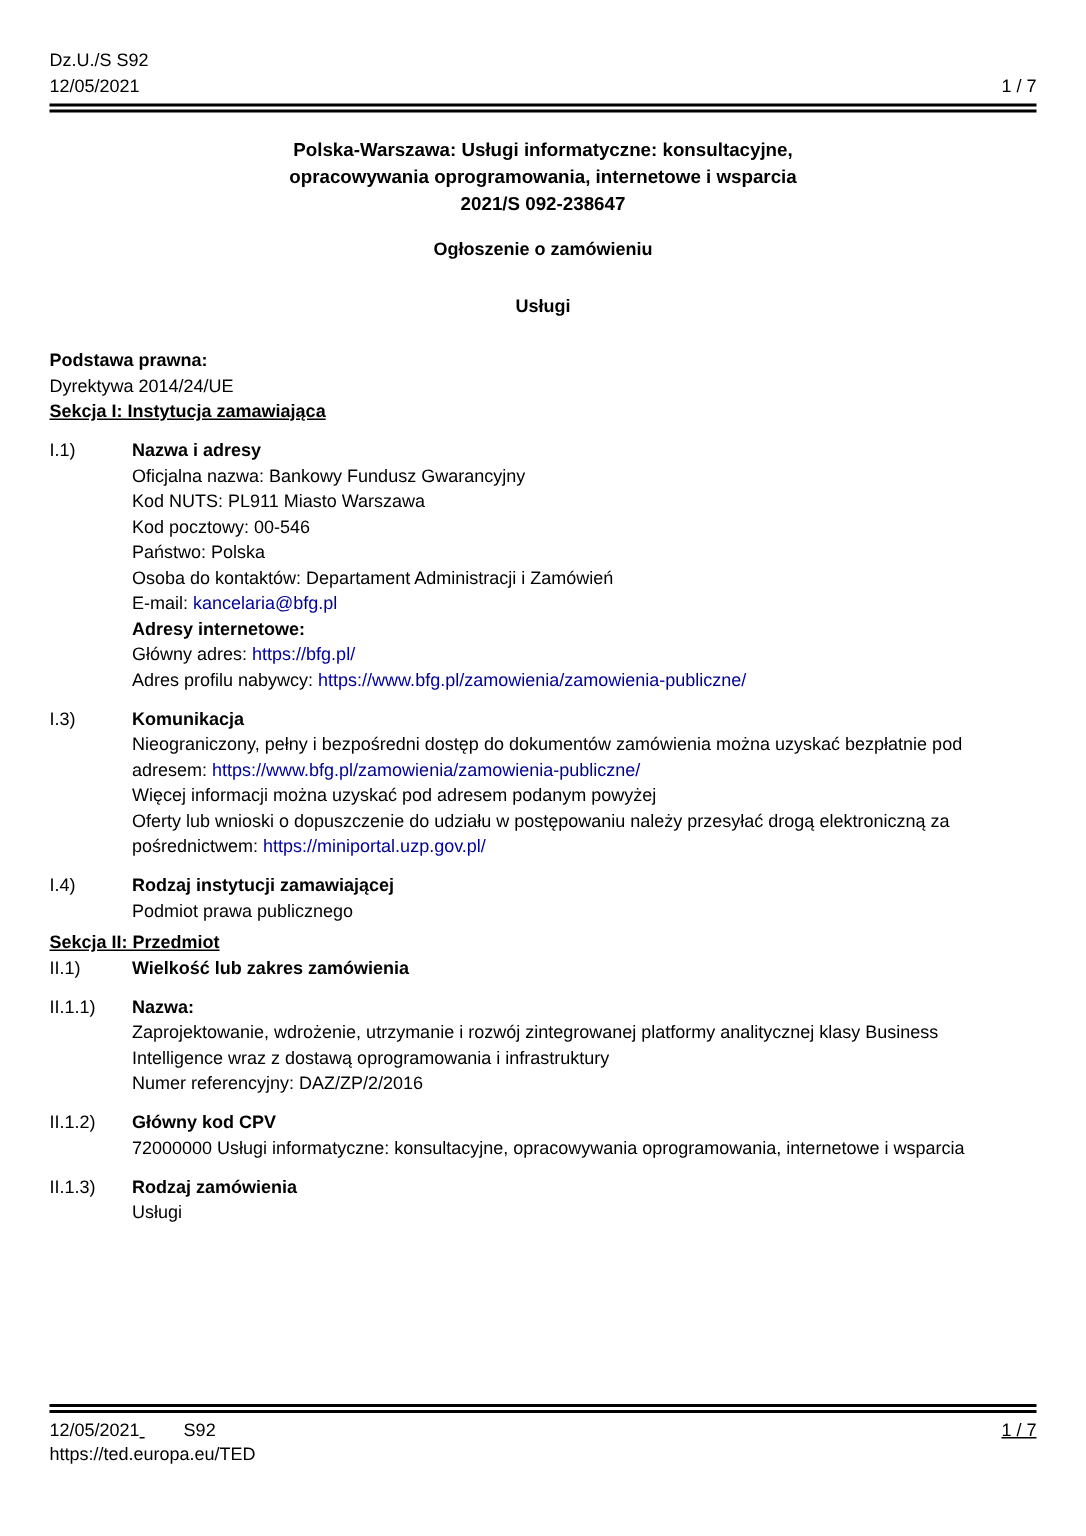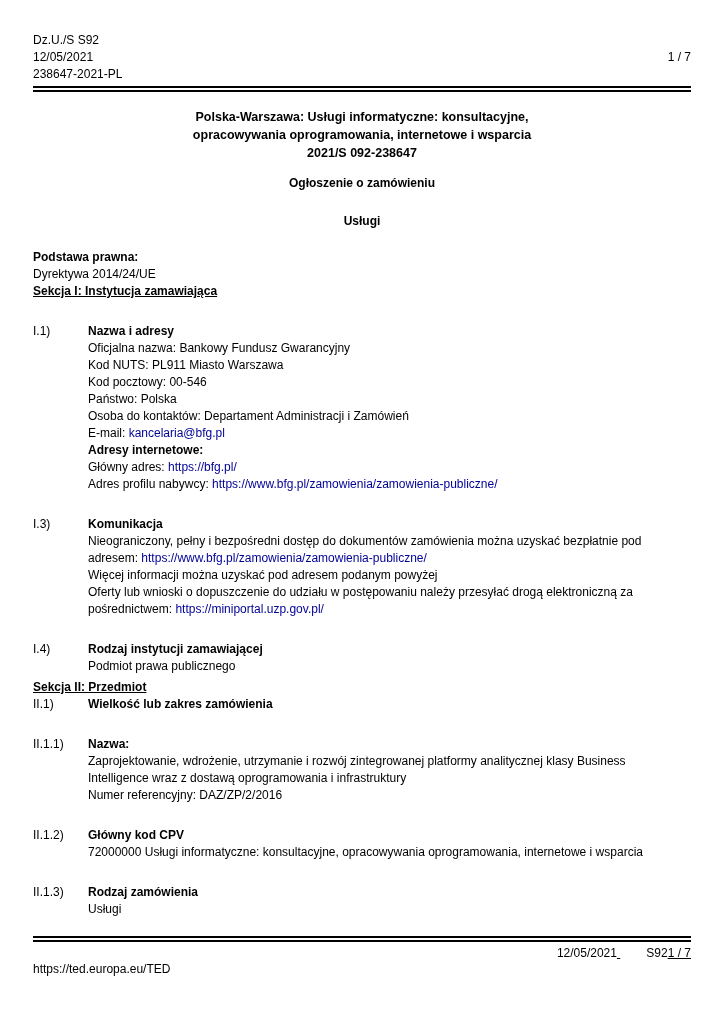--- a/index.html
+++ b/index.html
@@ -17,44 +17,43 @@
   
   .notice-line{margin-top:33px;text-align:center;font-size:9px;font-weight:bold;line-height:12px;}
   .title{margin-top:16px;text-align:center;font-weight:bold;font-size:12.5px;line-height:18px;}
   .subtitle{margin-top:13px;text-align:center;font-weight:bold;line-height:17px;}
   .ctype{margin-top:21px;text-align:center;font-weight:bold;line-height:17px;}
   
   .body{margin-top:19px;line-height:17px;}
   p{margin:0;padding:0;line-height:17px;}
   .b{font-weight:bold;}
   .sec-heading{font-weight:bold;text-decoration:underline;margin-top:4px;line-height:17px;}
-  .row{display:flex;margin-top:23px;}
+  .row{display:flex;margin-top:9px;}
   .row .num{width:55px;flex:0 0 55px;}
   .row .content{flex:1;max-width:603px;}
   a.lnk{color:#000096;text-decoration:none;cursor:pointer;}
   
   .footer{position:absolute;left:33px;right:33px;top:936px;}
   .frule{height:2px;border-top:2px solid #000;border-bottom:2px solid #000;}
-  .fline1{display:flex;justify-content:flex-end;margin-top:3px;line-height:17px;text-decoration:underline;}
+  .fline1{display:flex;justify-content:space-between;margin-top:3px;line-height:17px;text-decoration:underline;}
   .fleft span{display:inline-block;}
   .fissue{margin-left:26px;}
 </style>
 </head>
 <body>
 
 <div class="page">
 
   <div class="margins">
     <div class="hdr">
       <div>Dz.U./S S92</div>
       <div class="hdr-mid">
         <span>12/05/2021</span>
         <span>1 / 7</span>
       </div>
-      <div>238647-2021-PL</div>
     </div>
     <div class="rule"></div>
 
 
     <div class="title">
       <div>Polska-Warszawa: Usługi informatyczne: konsultacyjne,</div>
       <div>opracowywania oprogramowania, internetowe i wsparcia</div>
       <div>2021/S 092-238647</div>
     </div>
 

